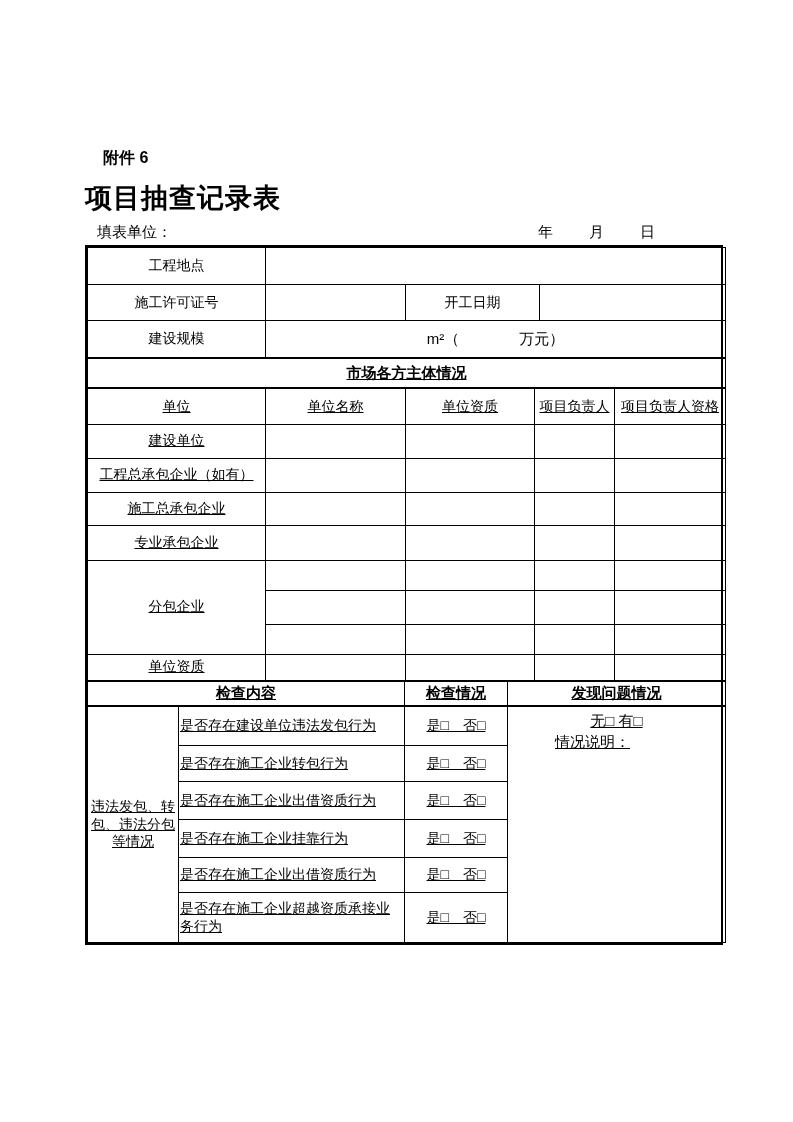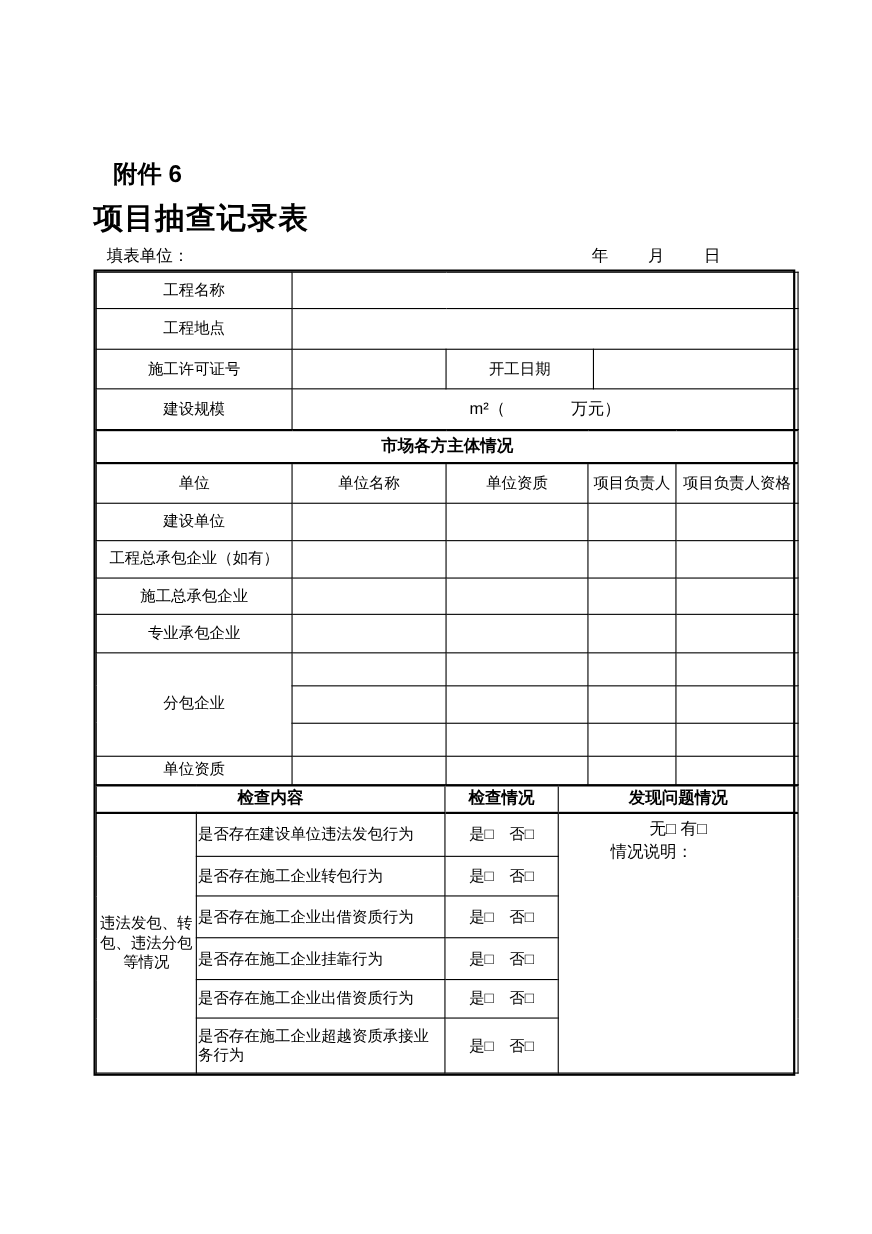--- a/index.html
+++ b/index.html
@@ -10,21 +10,21 @@
     font-family: "Liberation Sans", "DejaVu Sans", sans-serif;
     color: #000;
     overflow: hidden;
   }
   .content {
     position: absolute;
     left: 85px; top: 147px;
     width: 638px;
   }
   .attachment {
-    font-size: 22px;
+    font-size: 16px;
     font-weight: bold;
     padding-left: 18px;
     height: 22px;
     line-height: 22px;
   }
   .doc-title {
     margin-top: 12px;
     text-align: left;
     font-size: 27px;
     font-weight: bold;
@@ -42,21 +42,21 @@
   }
   .form-line .unit { padding-left: 12px; }
   .form-line .date { padding-right: 66px; letter-spacing: 2px; }
 
   .sheet { margin-top: 3px; border: 2px solid #000; }
   table {
     border-collapse: collapse;
     width: 100%;
     table-layout: fixed;
   }
-  .t2, .t3 { margin-top: -1px; }
+  .t2, .t3 { margin-top: -1px; text-decoration: underline; }
   td {
     border: 1px solid #000;
     text-align: center;
     vertical-align: middle;
     font-size: 14px;
     padding: 0 1px;
     overflow: hidden;
     line-height: 1.25;
   }
   td.sec-head {
@@ -87,24 +87,20 @@
   <div class="sheet">
 
     <table class="t1">
       <colgroup>
           <col style="width:178px">
           <col style="width:140px">
           <col style="width:134px">
           <col style="width:186px">
         </colgroup>
       <tbody>
-          <tr style="height:33px">
-        <td>工程名称</td>
-        <td colspan="3"></td>
-      </tr>
       <tr style="height:37px">
         <td>工程地点</td>
         <td colspan="3"></td>
       </tr>
       <tr style="height:36px">
         <td>施工许可证号</td>
         <td></td>
         <td>开工日期</td>
         <td></td>
       </tr>

